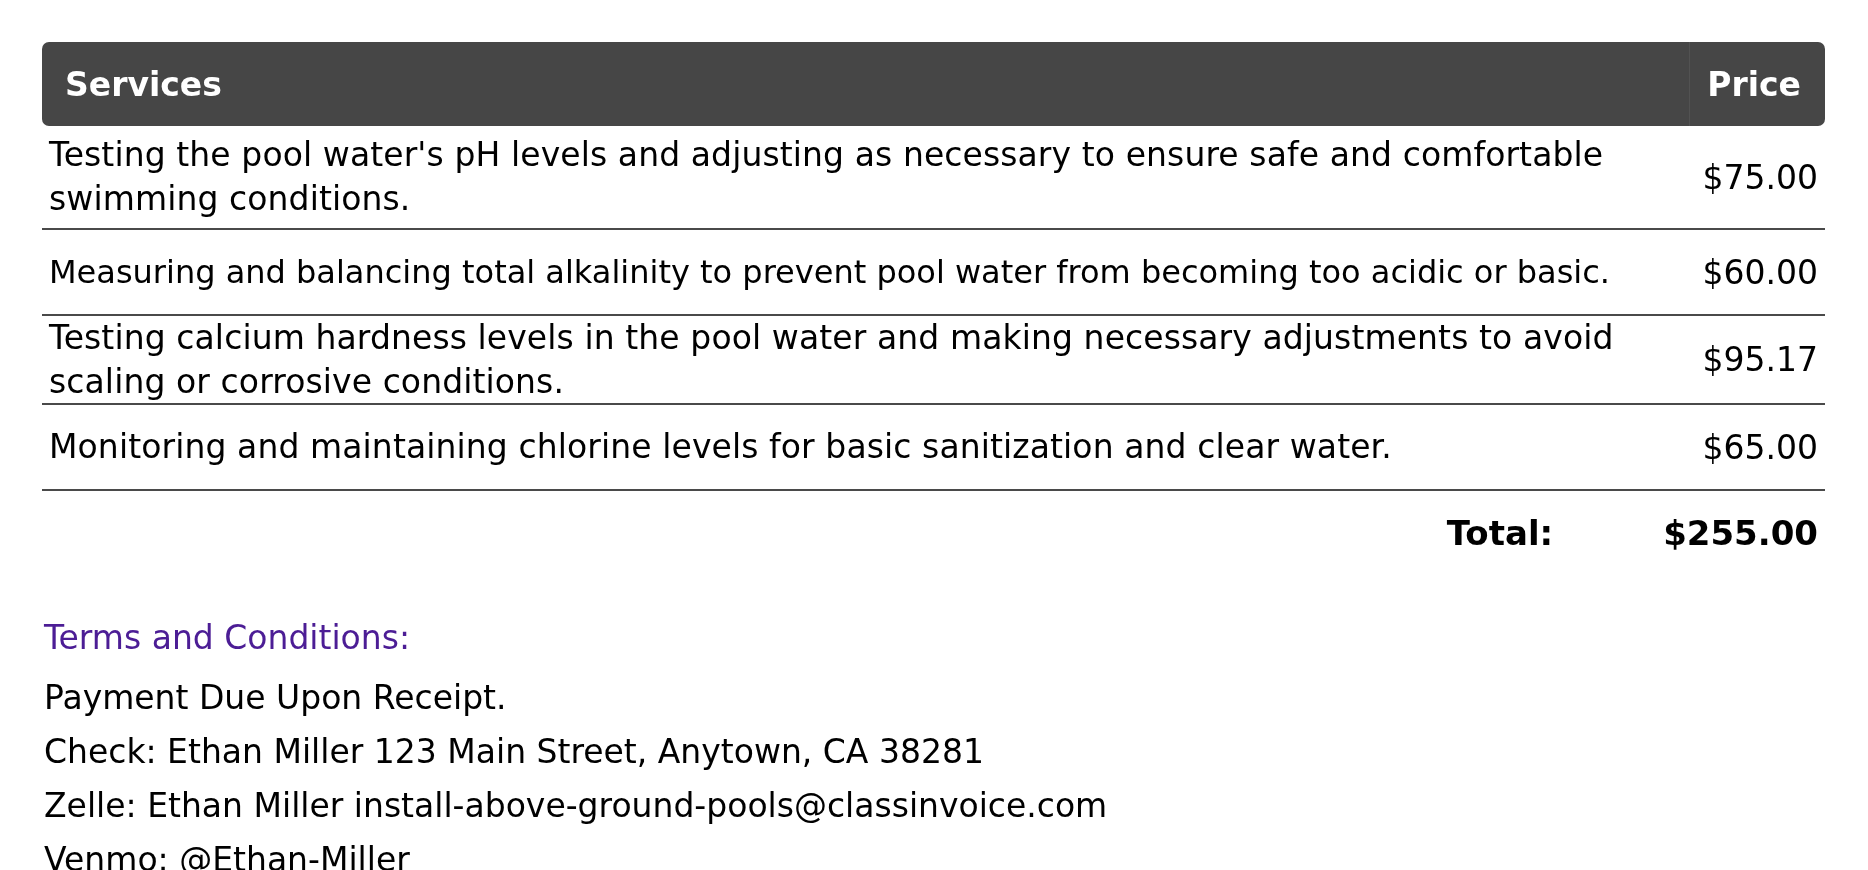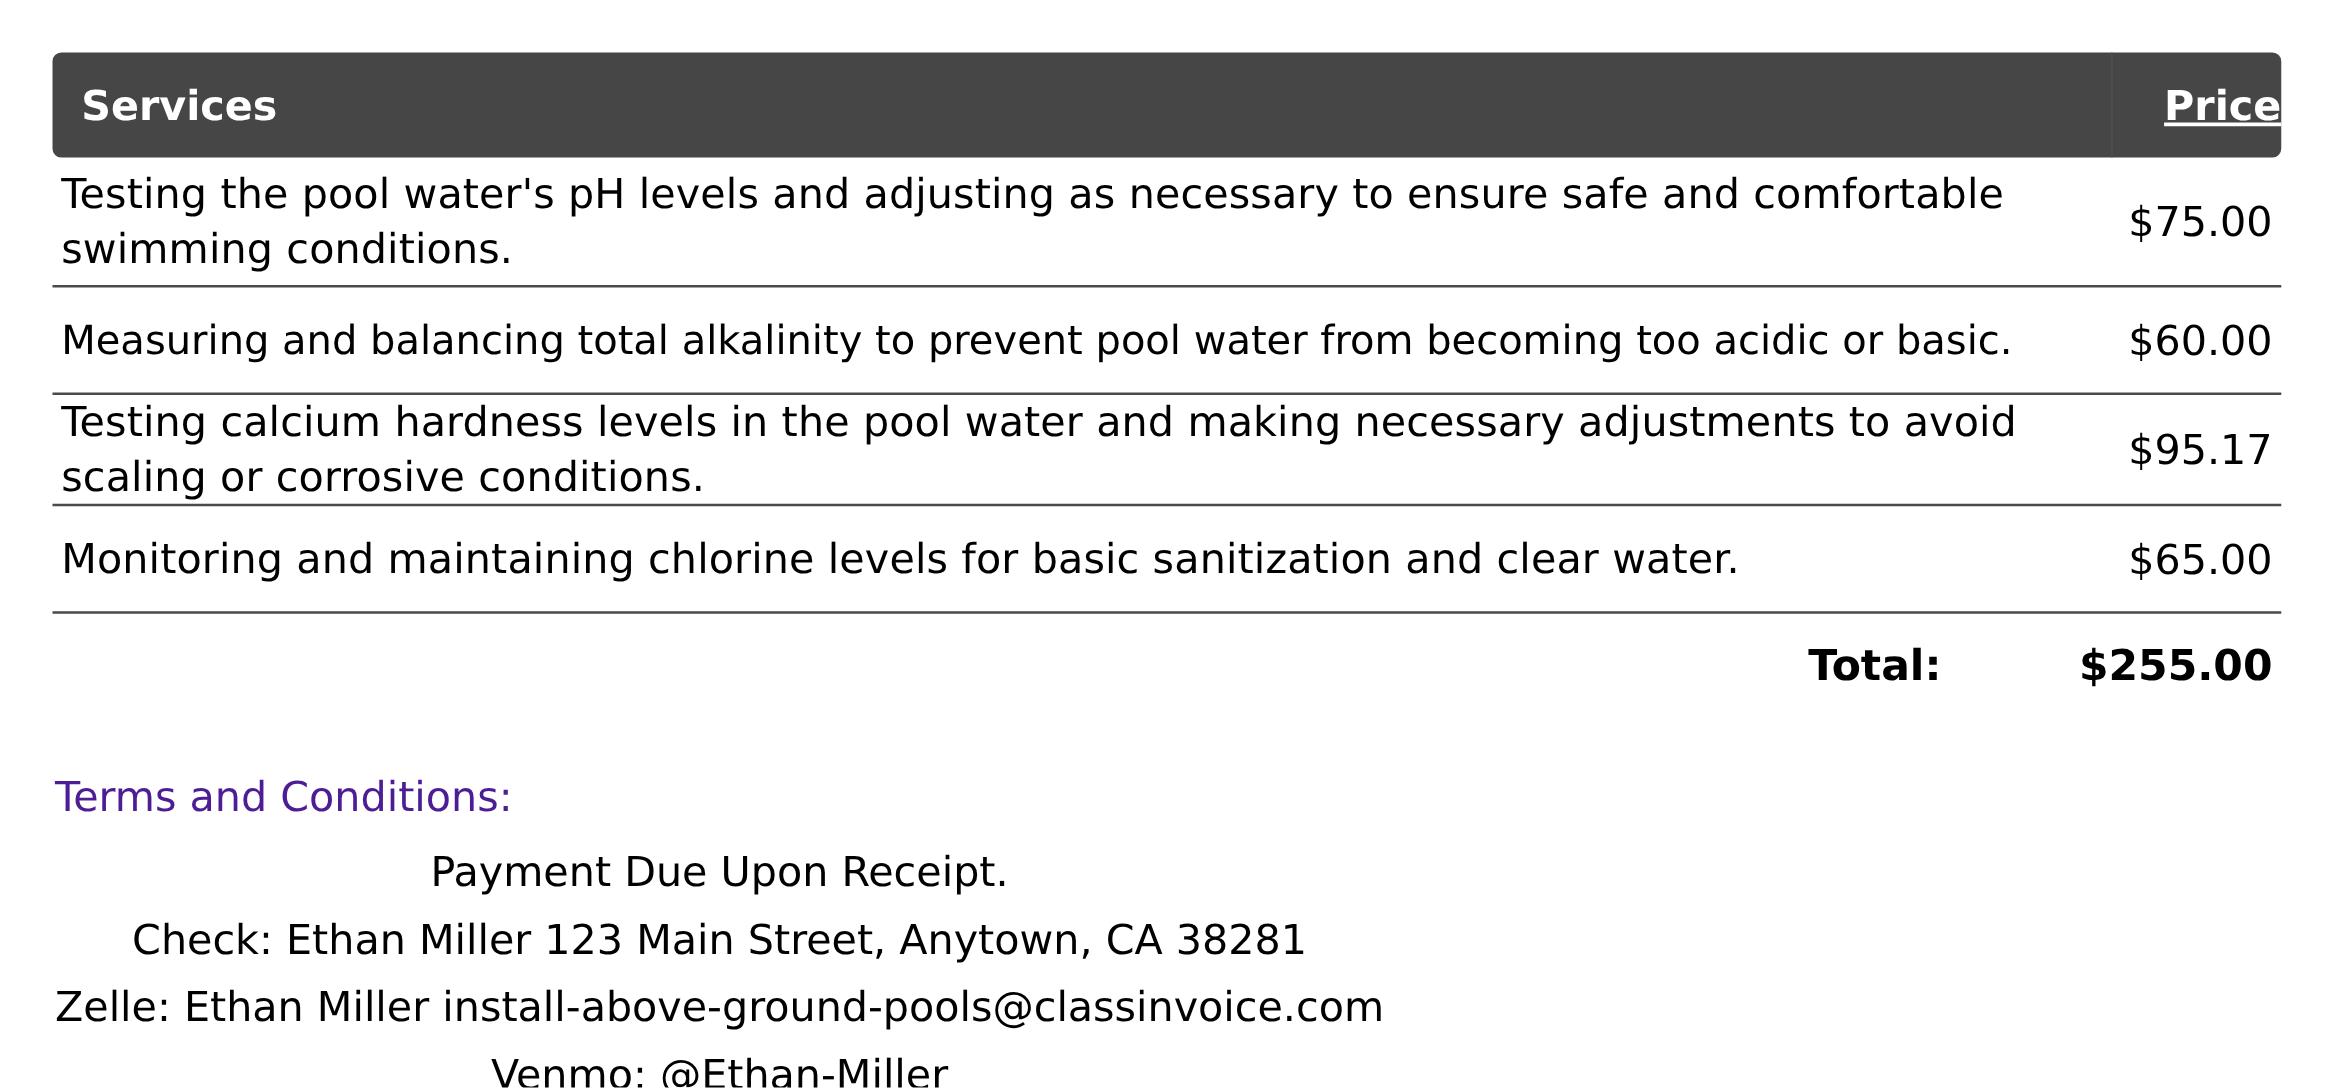--- a/index.html
+++ b/index.html
@@ -3,31 +3,31 @@
   <meta charset="utf-8">
   <style>
     html, body { margin:0; padding:0; background:#ffffff; }
     body { width:1868px; height:870px; overflow:hidden; position:relative;
            font-family:"DejaVu Sans", sans-serif; color:#000; }
     .table { position:absolute; left:42px; top:42px; width:1783px; }
     .thead { display:flex; height:84px; background:#464646; border-radius:7px;
              color:#fff; font-weight:bold; font-size:33px; align-items:center; }
     .thead .c1 { flex:1; padding-left:23px; }
     .thead .c2 { width:136px; height:100%; border-left:1px solid #525252;
-                 display:flex; align-items:center; justify-content:flex-end; box-sizing:border-box;text-decoration:underline; }
+                 display:flex; align-items:center; justify-content:flex-end; padding-right:24px; box-sizing:border-box; }
     .row { display:flex; align-items:center; border-bottom:2px solid #4a4a4a; box-sizing:border-box; }
     .row .desc { flex:1; padding-left:7px; font-size:33px; line-height:44px; letter-spacing:0.1px; }
     .row .price { width:160px; text-align:right; padding-right:7px; font-size:33px; }
     .r1 { height:104px; } .r2 { height:86px; } .r3 { height:89px; } .r4 { height:86px; }
     .total { display:flex; justify-content:flex-end; align-items:center; height:84px; font-weight:bold; font-size:34px; }
     .total .lbl { margin-right:110px; }
     .total .val { padding-right:7px; }
     .terms { position:absolute; left:44px; top:618px; font-size:33px; }
     .terms .head { color:#4c1d95; margin-bottom:14px; }
-    .terms .line { line-height:54px;text-align:center; }
+    .terms .line { line-height:54px; }
   </style>
 </head>
 <body>
 
 <div class="table">
   <div class="thead">
     <div class="c1">Services</div>
     <div class="c2">Price</div>
   </div>
   <div class="row r1">

